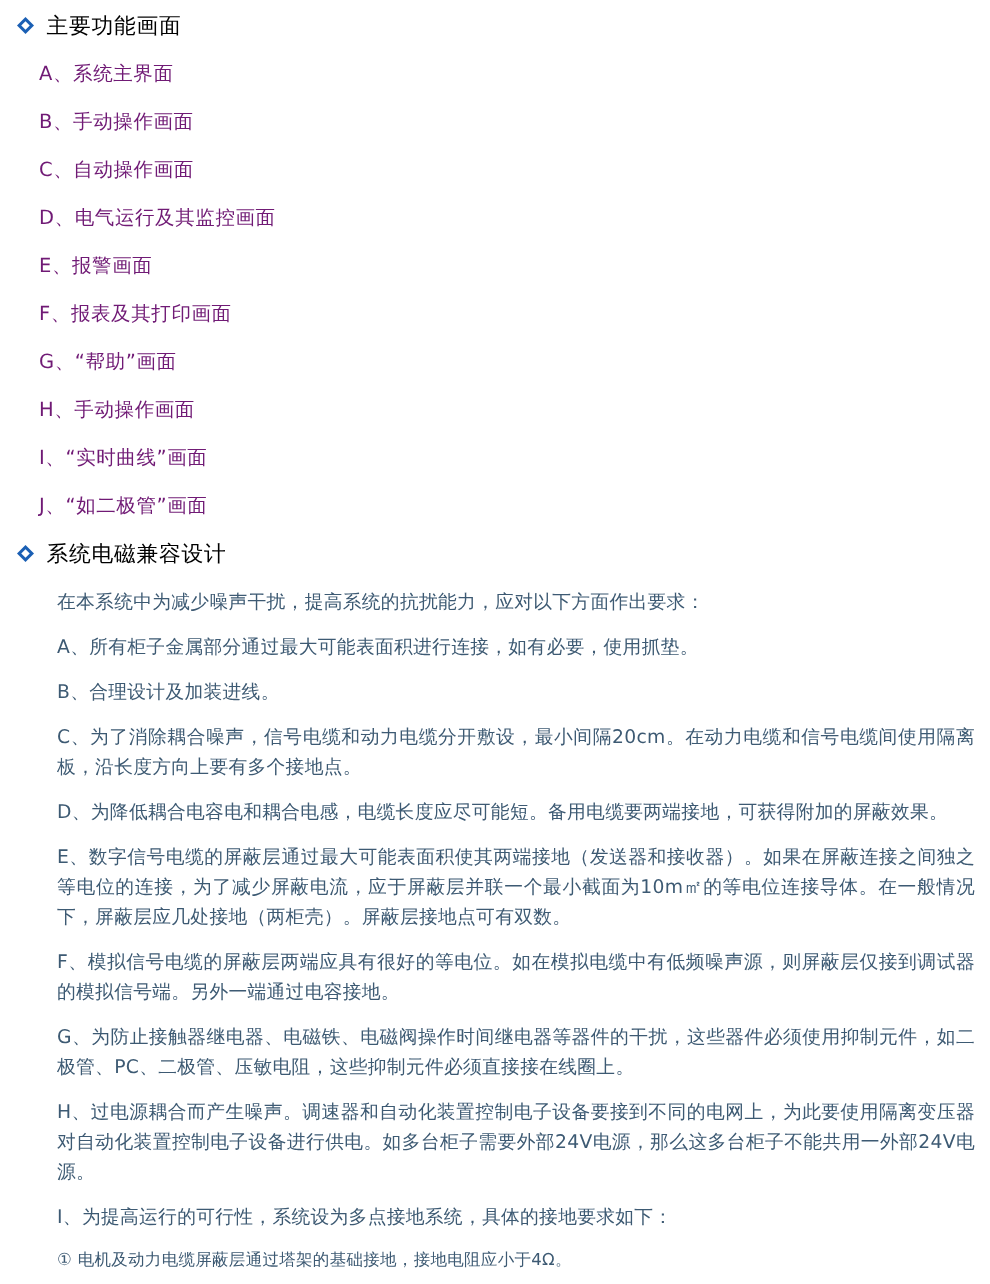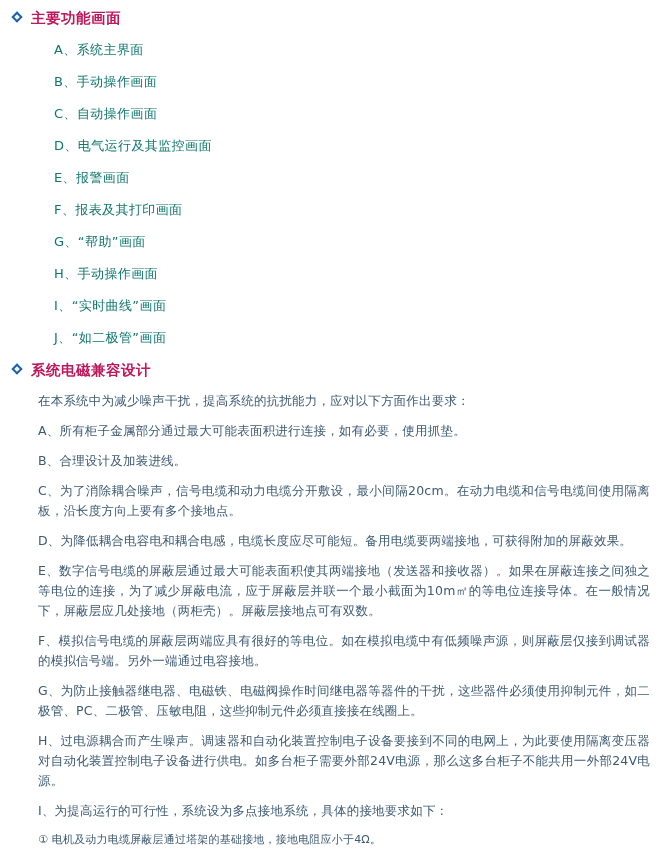--- a/index.html
+++ b/index.html
@@ -49,36 +49,36 @@
     position: absolute;
     left: 3px;
     top: 3px;
     width: 4px;
     height: 4px;
     background: #ffffff;
     transform: rotate(45deg);
   }
   .section-title {
     font-size: 14.5px;
-    font-weight: bold;
-    color: #be185d;
+    font-weight: normal;
+    color: #000000;
     letter-spacing: 0.5px;
     line-height: 20px;
   }
   .list {
     margin: 0;
     padding: 0;
     list-style: none;
   }
   .list-item {
     font-size: 13px;
     line-height: 22px;
     padding: 5px 0 5px 0;
-    margin-left: 44px;
-    color: #0f766e;
+    margin-left: 16px;
+    color: #701a75;
     letter-spacing: 0.4px;
   }
   .para {
     font-size: 12.5px;
     line-height: 20px;
     color: #3d5a73;
     margin: 0 0 0 28px;
     padding: 5px 0 5px 0;
     text-align: justify;
     letter-spacing: 0.2px;

